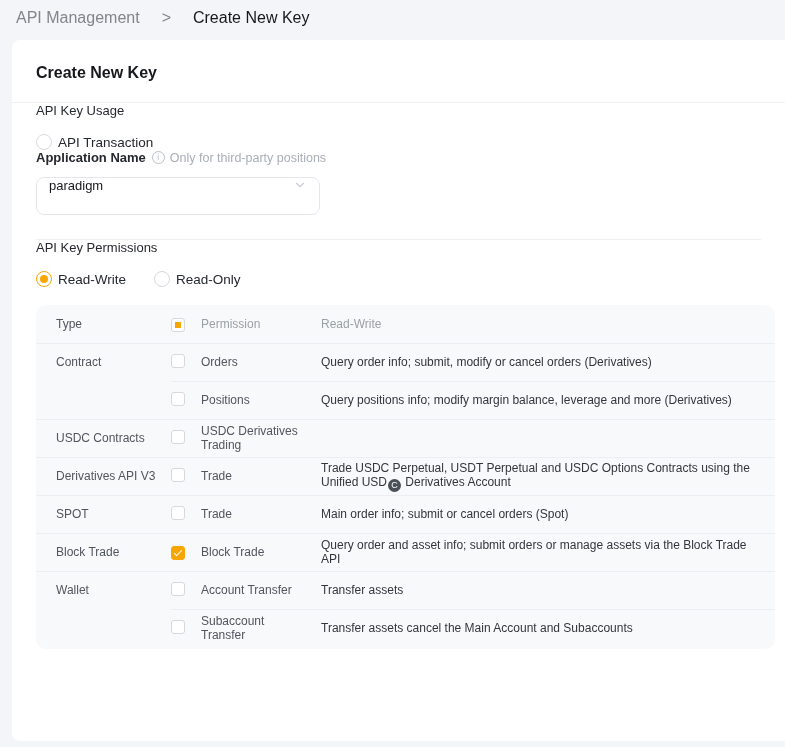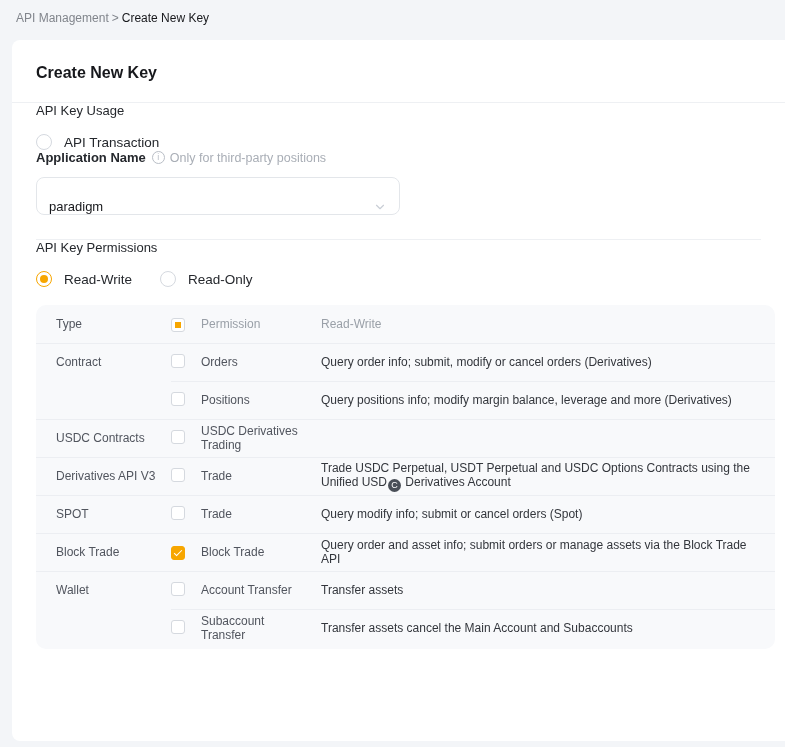--- a/index.html
+++ b/index.html
@@ -6,22 +6,22 @@
   html,body { margin:0; padding:0; }
   body {
     width:785px; height:747px;
     background:#f3f5f8;
     font-family:"Liberation Sans", sans-serif;
     color:#25282d;
     overflow:hidden;
   }
   
   .breadcrumb {
-    height:36px; display:flex; align-items:center; gap:3px;
-    padding:0 16px; font-size:12px; color:#81858c;
+    height:36px; display:flex; align-items:center; gap:22px;
+    padding:0 16px; font-size:16px; color:#81858c;
   }
   .breadcrumb .crumb-current { color:#17181c; }
   
   .card {
     margin:4px 0 6px 12px;
     background:#ffffff;
     border-radius:8px 0 0 8px;
     height:701px;
     overflow:hidden;
   }
@@ -34,33 +34,33 @@
   .field-label { font-size:13px; color:#25282d; display:flex; align-items:center; gap:6px; }
   .field-label.strong { font-weight:600; }
   .hint { color:#a9aeb6; font-weight:400; font-size:12.5px; display:flex; align-items:center; gap:5px; }
   .info-icon {
     width:13px; height:13px; border:1px solid #b9bec6; border-radius:50%;
     display:inline-flex; align-items:center; justify-content:center;
     font-size:9px; color:#b9bec6; font-style:normal; line-height:1;
   }
   
   .radio-row { display:flex; align-items:center; gap:28px; margin-top:16px; }
-  .radio-opt { display:flex; align-items:center; gap:12px; font-size:13.5px; color:#25282d; cursor:pointer; }
+  .radio-opt { display:flex; align-items:center; gap:6px; font-size:13.5px; color:#25282d; cursor:pointer; }
   .radio {
     width:16px; height:16px; border:1.5px solid #d5d9df; border-radius:50%;
     background:#fff; display:inline-flex; align-items:center; justify-content:center;
     flex:0 0 auto;
   }
   .radio.selected { border-color:#f7a600; }
   .radio.selected::after { content:''; width:8px; height:8px; border-radius:50%; background:#f7a600; }
   
   .select {
-    margin-top:12px; width:364px; height:38px;
+    margin-top:12px; width:284px; height:38px;
     border:1px solid #e3e6ea; border-radius:8px; background:#fff;
-    display:flex; align-items:flex-end; justify-content:space-between;
+    display:flex; align-items:flex-start; justify-content:space-between;
     padding:0 12px; font-size:13px; color:#17181c; cursor:pointer;
   }
   .chevron { display:flex; align-items:center; color:#c9ced6; }
   .divider { margin:24px 24px 0 24px; border-top:1px solid #eef0f3; }
   
   .ptable {
     margin:18px 10px 0 24px;
     background:#f8f9fb; border-radius:10px;
     font-size:12px; padding-bottom:2px;
   }
@@ -185,21 +185,21 @@
         <div class="trow">
           <div class="cell-type">Derivatives API V3</div>
           <div><span class="cb"></span></div>
           <div class="cell-perm">Trade</div>
           <div class="cell-desc">Trade USDC Perpetual, USDT Perpetual and USDC Options Contracts using the Unified USD<span class="usdc-badge">C</span> Derivatives Account</div>
         </div>
         <div class="trow">
           <div class="cell-type">SPOT</div>
           <div><span class="cb"></span></div>
           <div class="cell-perm">Trade</div>
-          <div class="cell-desc">Query modify info; submit or cancel orders (Spot)</div>
+          <div class="cell-desc">Main order info; submit or cancel orders (Spot)</div>
         </div>
         <div class="trow">
           <div class="cell-type">Block Trade</div>
           <div><span class="cb checked"></span></div>
           <div class="cell-perm">Block Trade</div>
           <div class="cell-desc">Query order and asset info; submit orders or manage assets via the Block Trade API</div>
         </div>
         <div class="trow">
           <div class="cell-type">Wallet</div>
           <div><span class="cb"></span></div>

